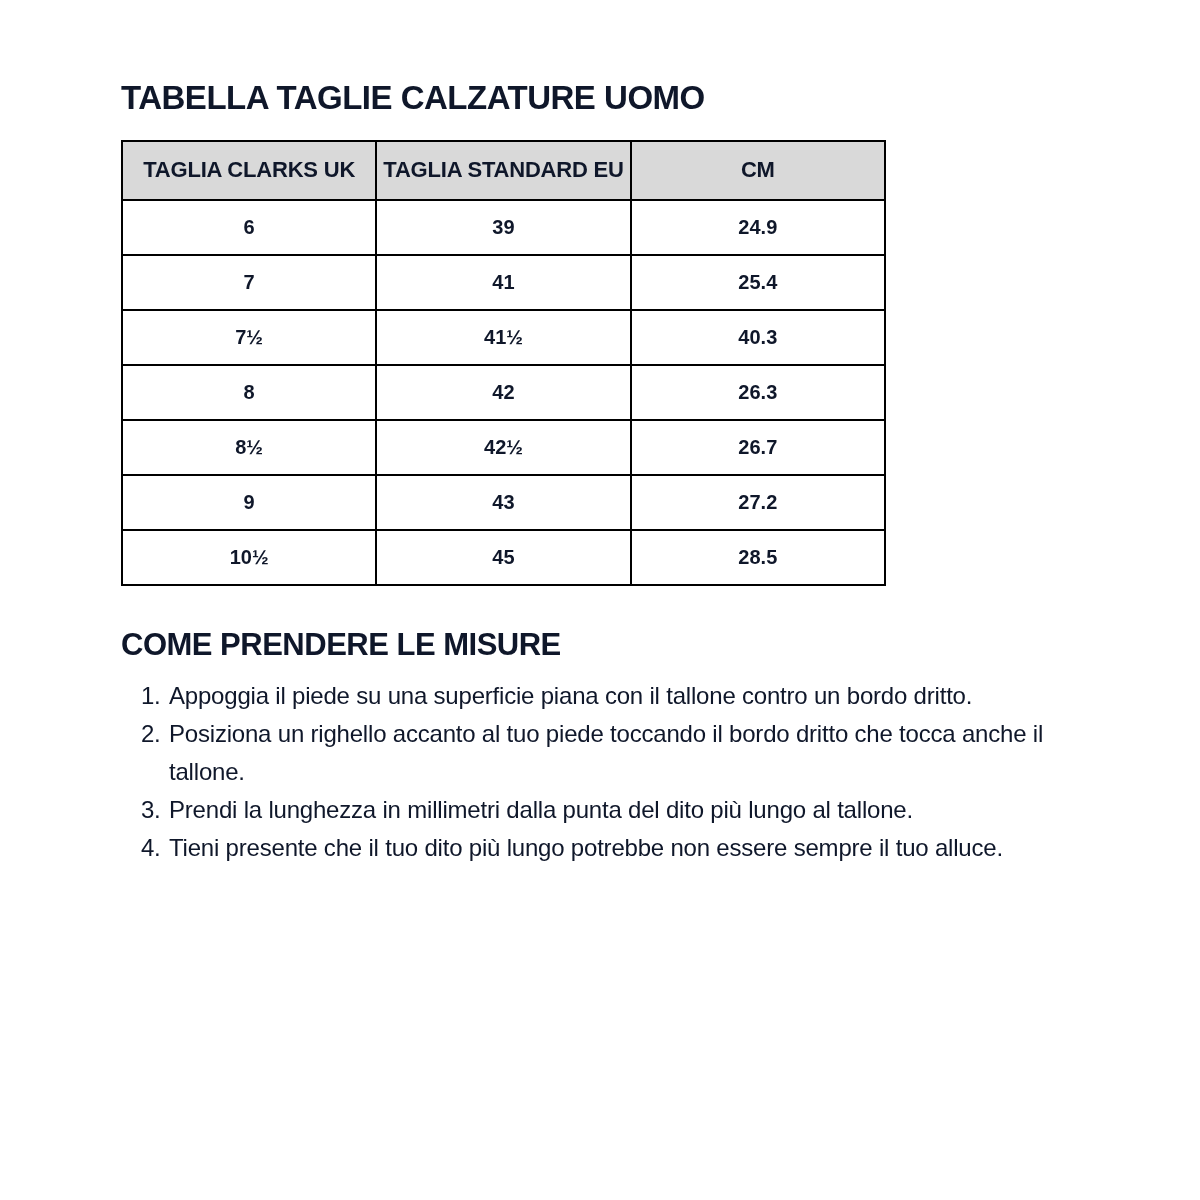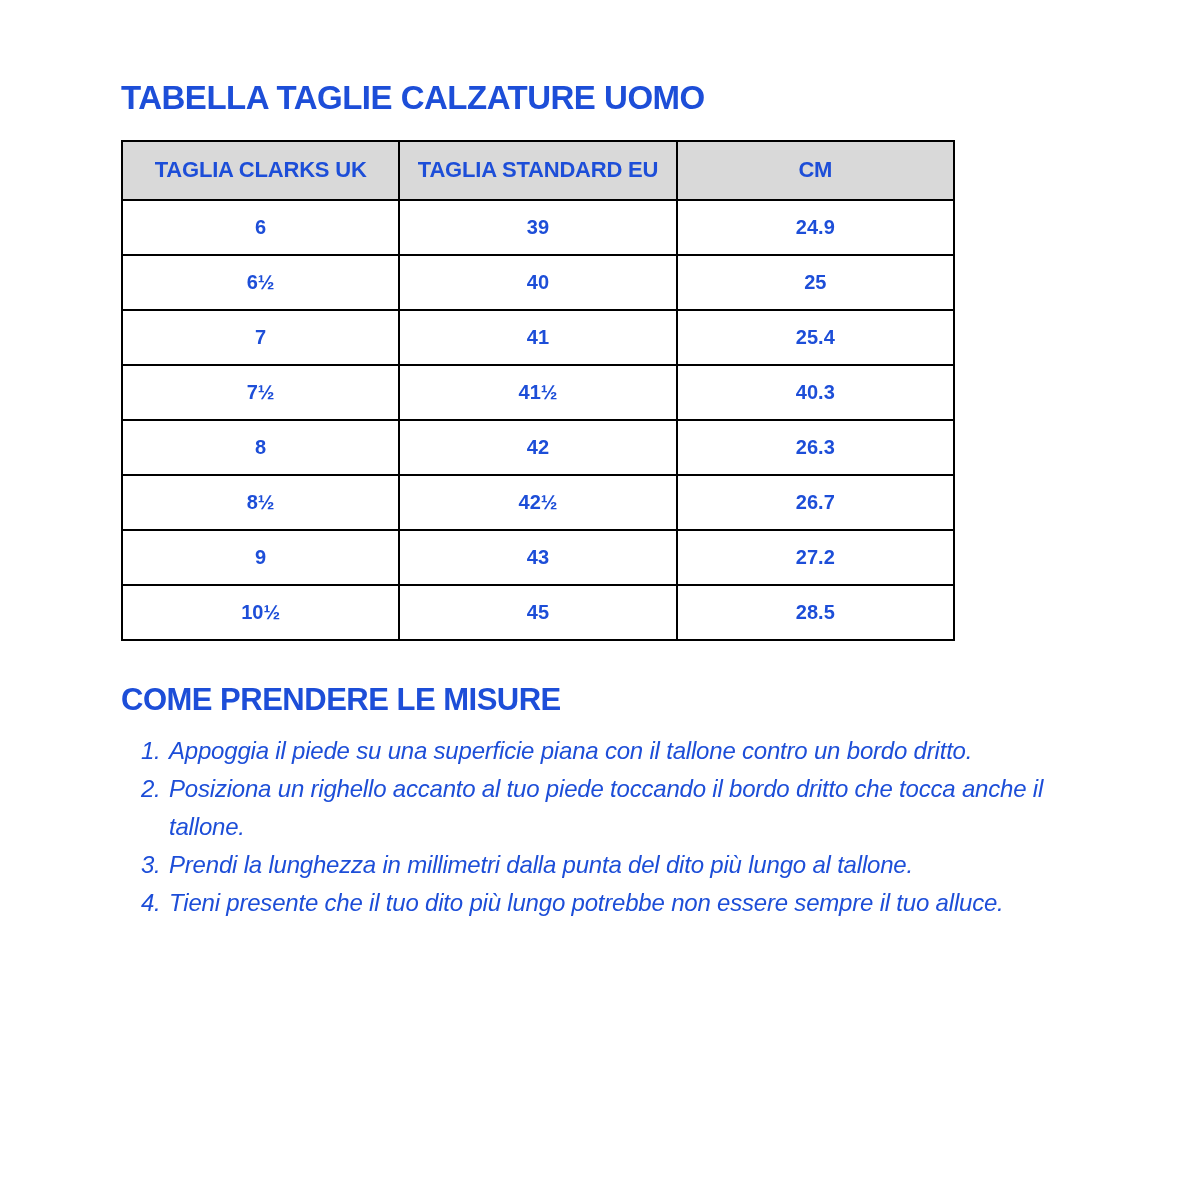--- a/index.html
+++ b/index.html
@@ -3,38 +3,38 @@
 <meta charset="utf-8">
 <style>
   * { box-sizing: border-box; }
   html, body { margin: 0; padding: 0; background: #ffffff; }
   .page {
     position: relative;
     width: 1200px;
     height: 1200px;
     background: #ffffff;
     font-family: "Liberation Sans", sans-serif;
-    color: #1d4ed8;
+    color: #0f172a;
     overflow: hidden;
   }
   .content {
     padding: 0 120px 0 121px;
   }
   .page-title {
     margin: 78px 0 0 0;
     font-size: 33px;
     font-weight: bold;
     letter-spacing: -0.5px;
     line-height: 1.2;
     white-space: nowrap;
   }
   table.size-table {
     margin-top: 22px;
     border-collapse: collapse;
-    width: 834px;
+    width: 765px;
     table-layout: fixed;
   }
   table.size-table th,
   table.size-table td {
     border: 2px solid #000000;
     text-align: center;
     vertical-align: middle;
     padding: 0;
     font-weight: bold;
   }
@@ -59,21 +59,20 @@
   ol.instructions {
     margin: 14px 0 0 0;
     padding: 0 0 0 46px;
     font-size: 24px;
     line-height: 38px;
     letter-spacing: -0.2px;
   }
   ol.instructions li {
     margin: 0;
     padding-left: 2px;
-    font-style: italic;
   }
 </style>
 </head>
 <body>
 
 <div class="page">
   <div class="content">
 
     <h1 class="page-title">TABELLA TAGLIE CALZATURE UOMO</h1>
 
@@ -83,25 +82,20 @@
           <th>TAGLIA CLARKS UK</th>
           <th>TAGLIA STANDARD EU</th>
           <th>CM</th>
         </tr>
       </thead>
       <tbody>
         <tr>
           <td>6</td>
           <td>39</td>
           <td>24.9</td>
-        </tr>
-        <tr>
-          <td>6½</td>
-          <td>40</td>
-          <td>25</td>
         </tr>
         <tr>
           <td>7</td>
           <td>41</td>
           <td>25.4</td>
         </tr>
         <tr>
           <td>7½</td>
           <td>41½</td>
           <td>40.3</td>

